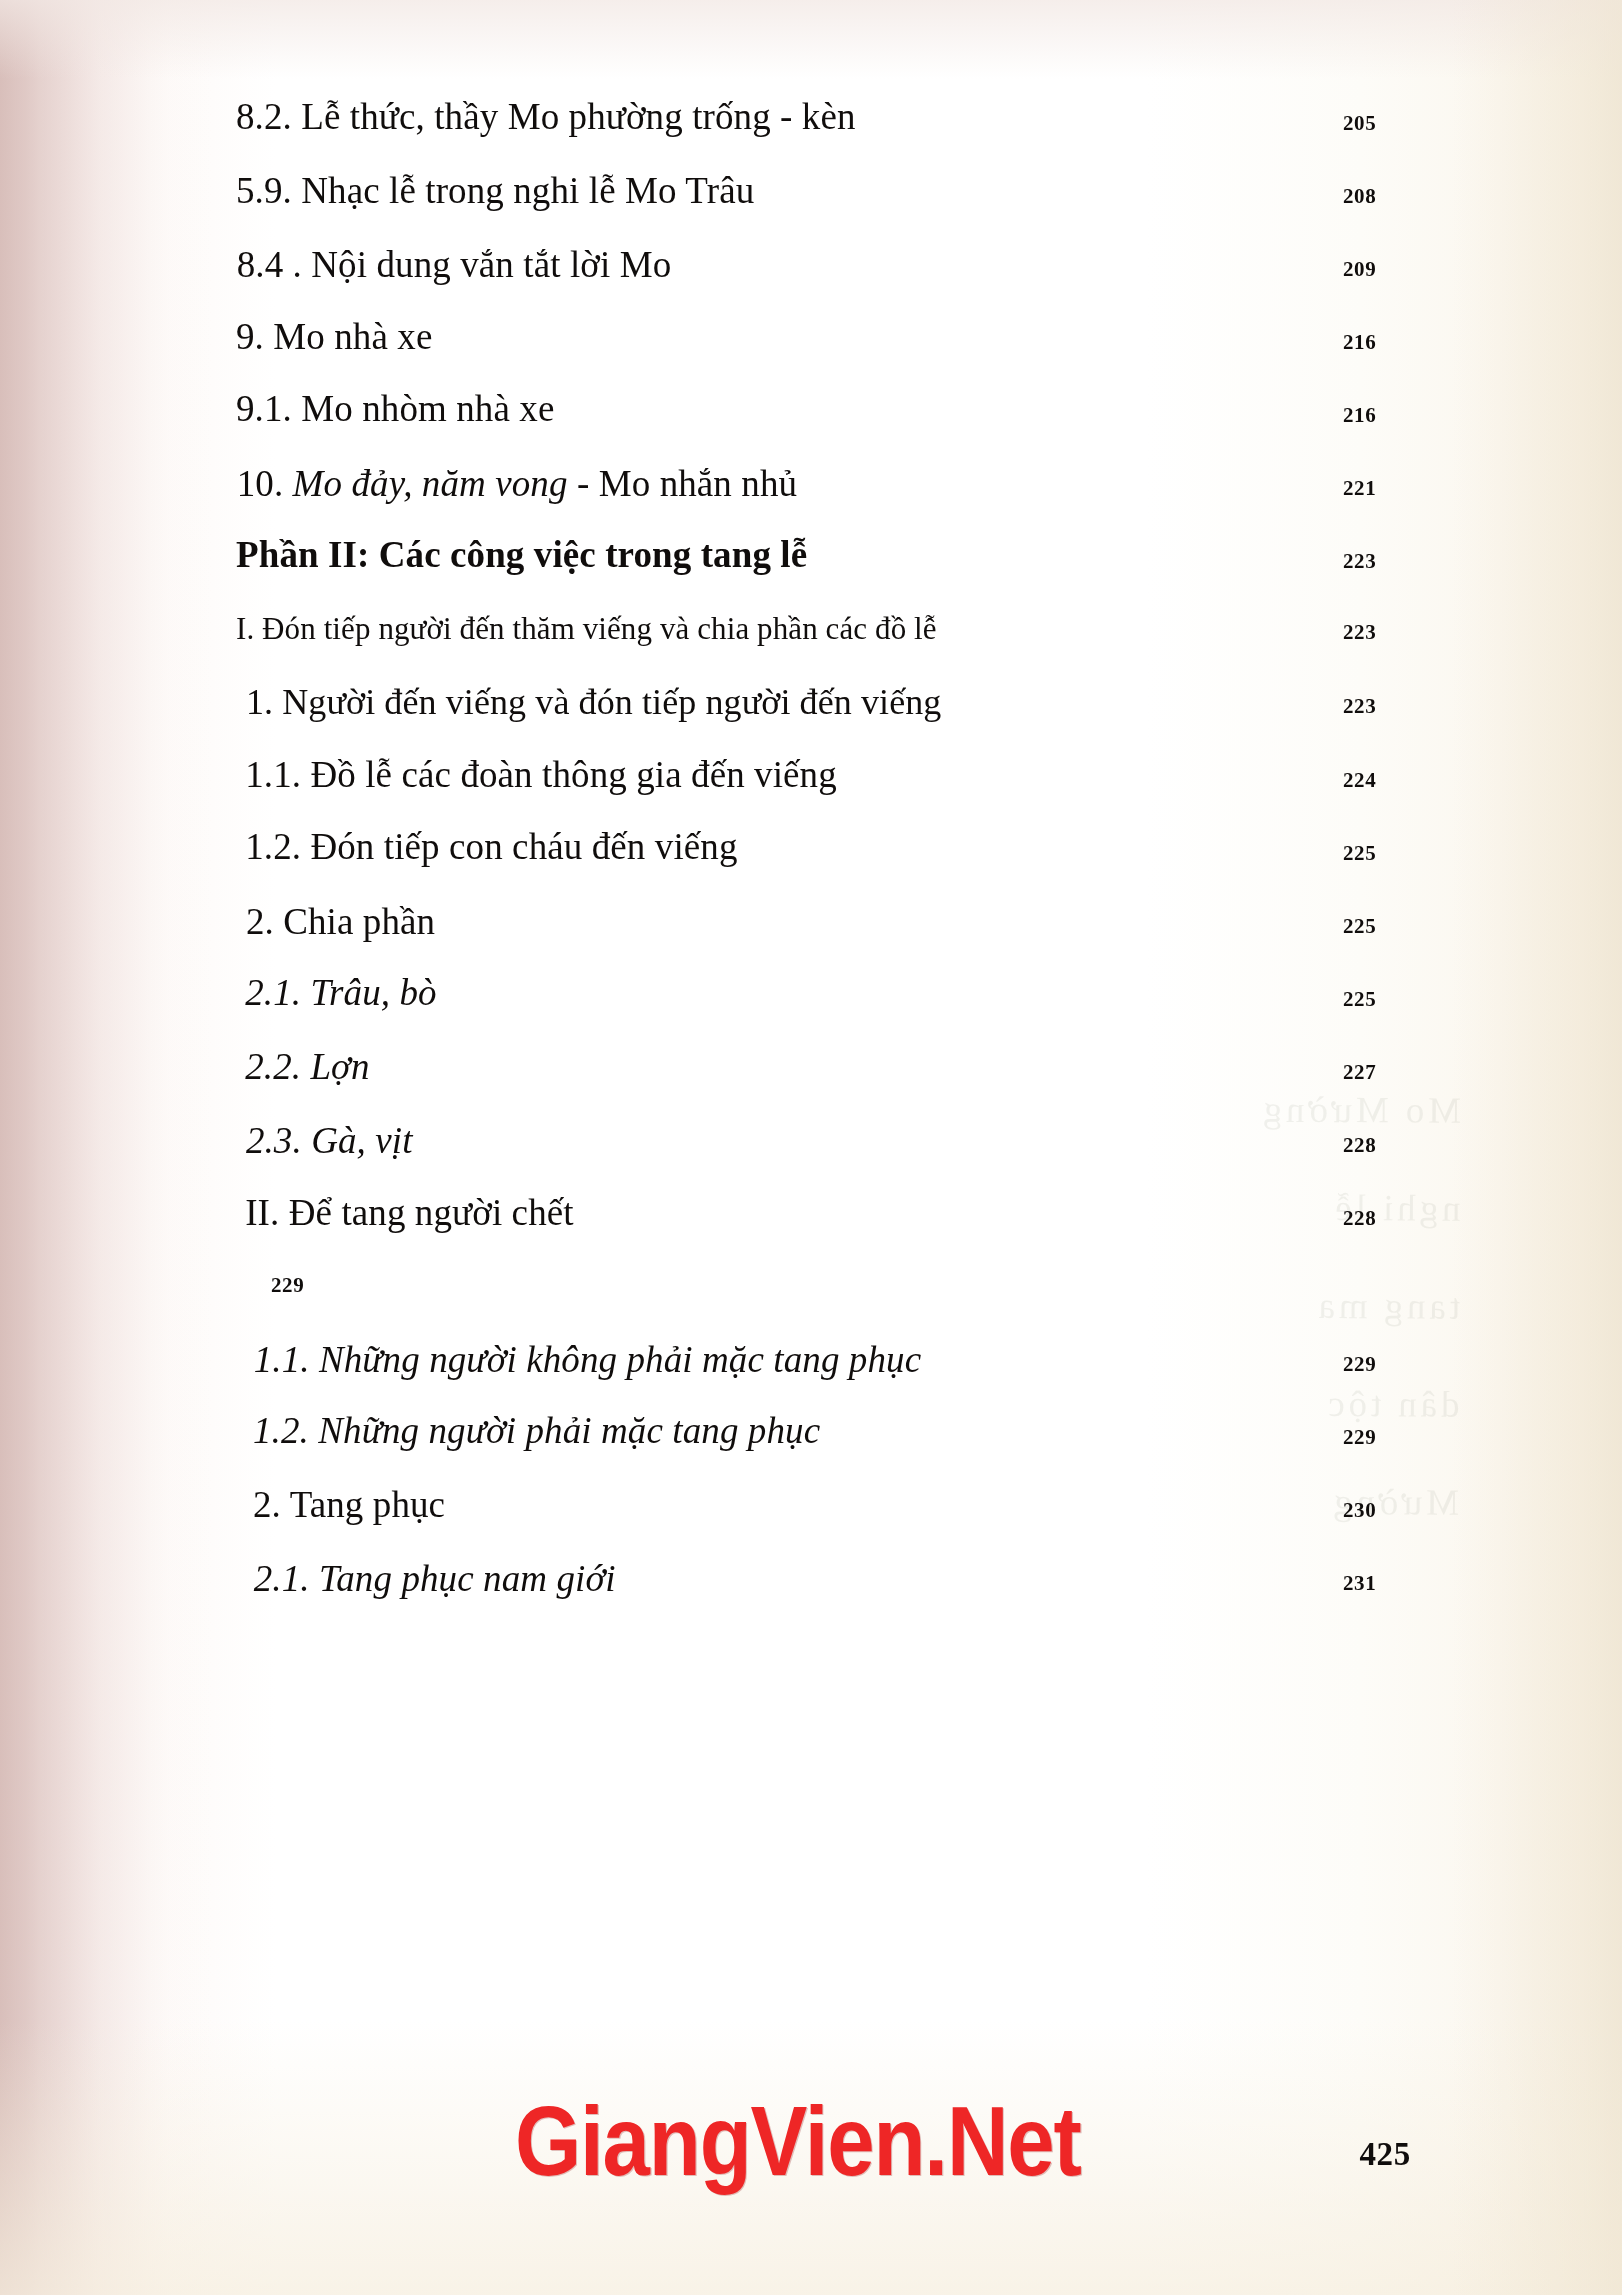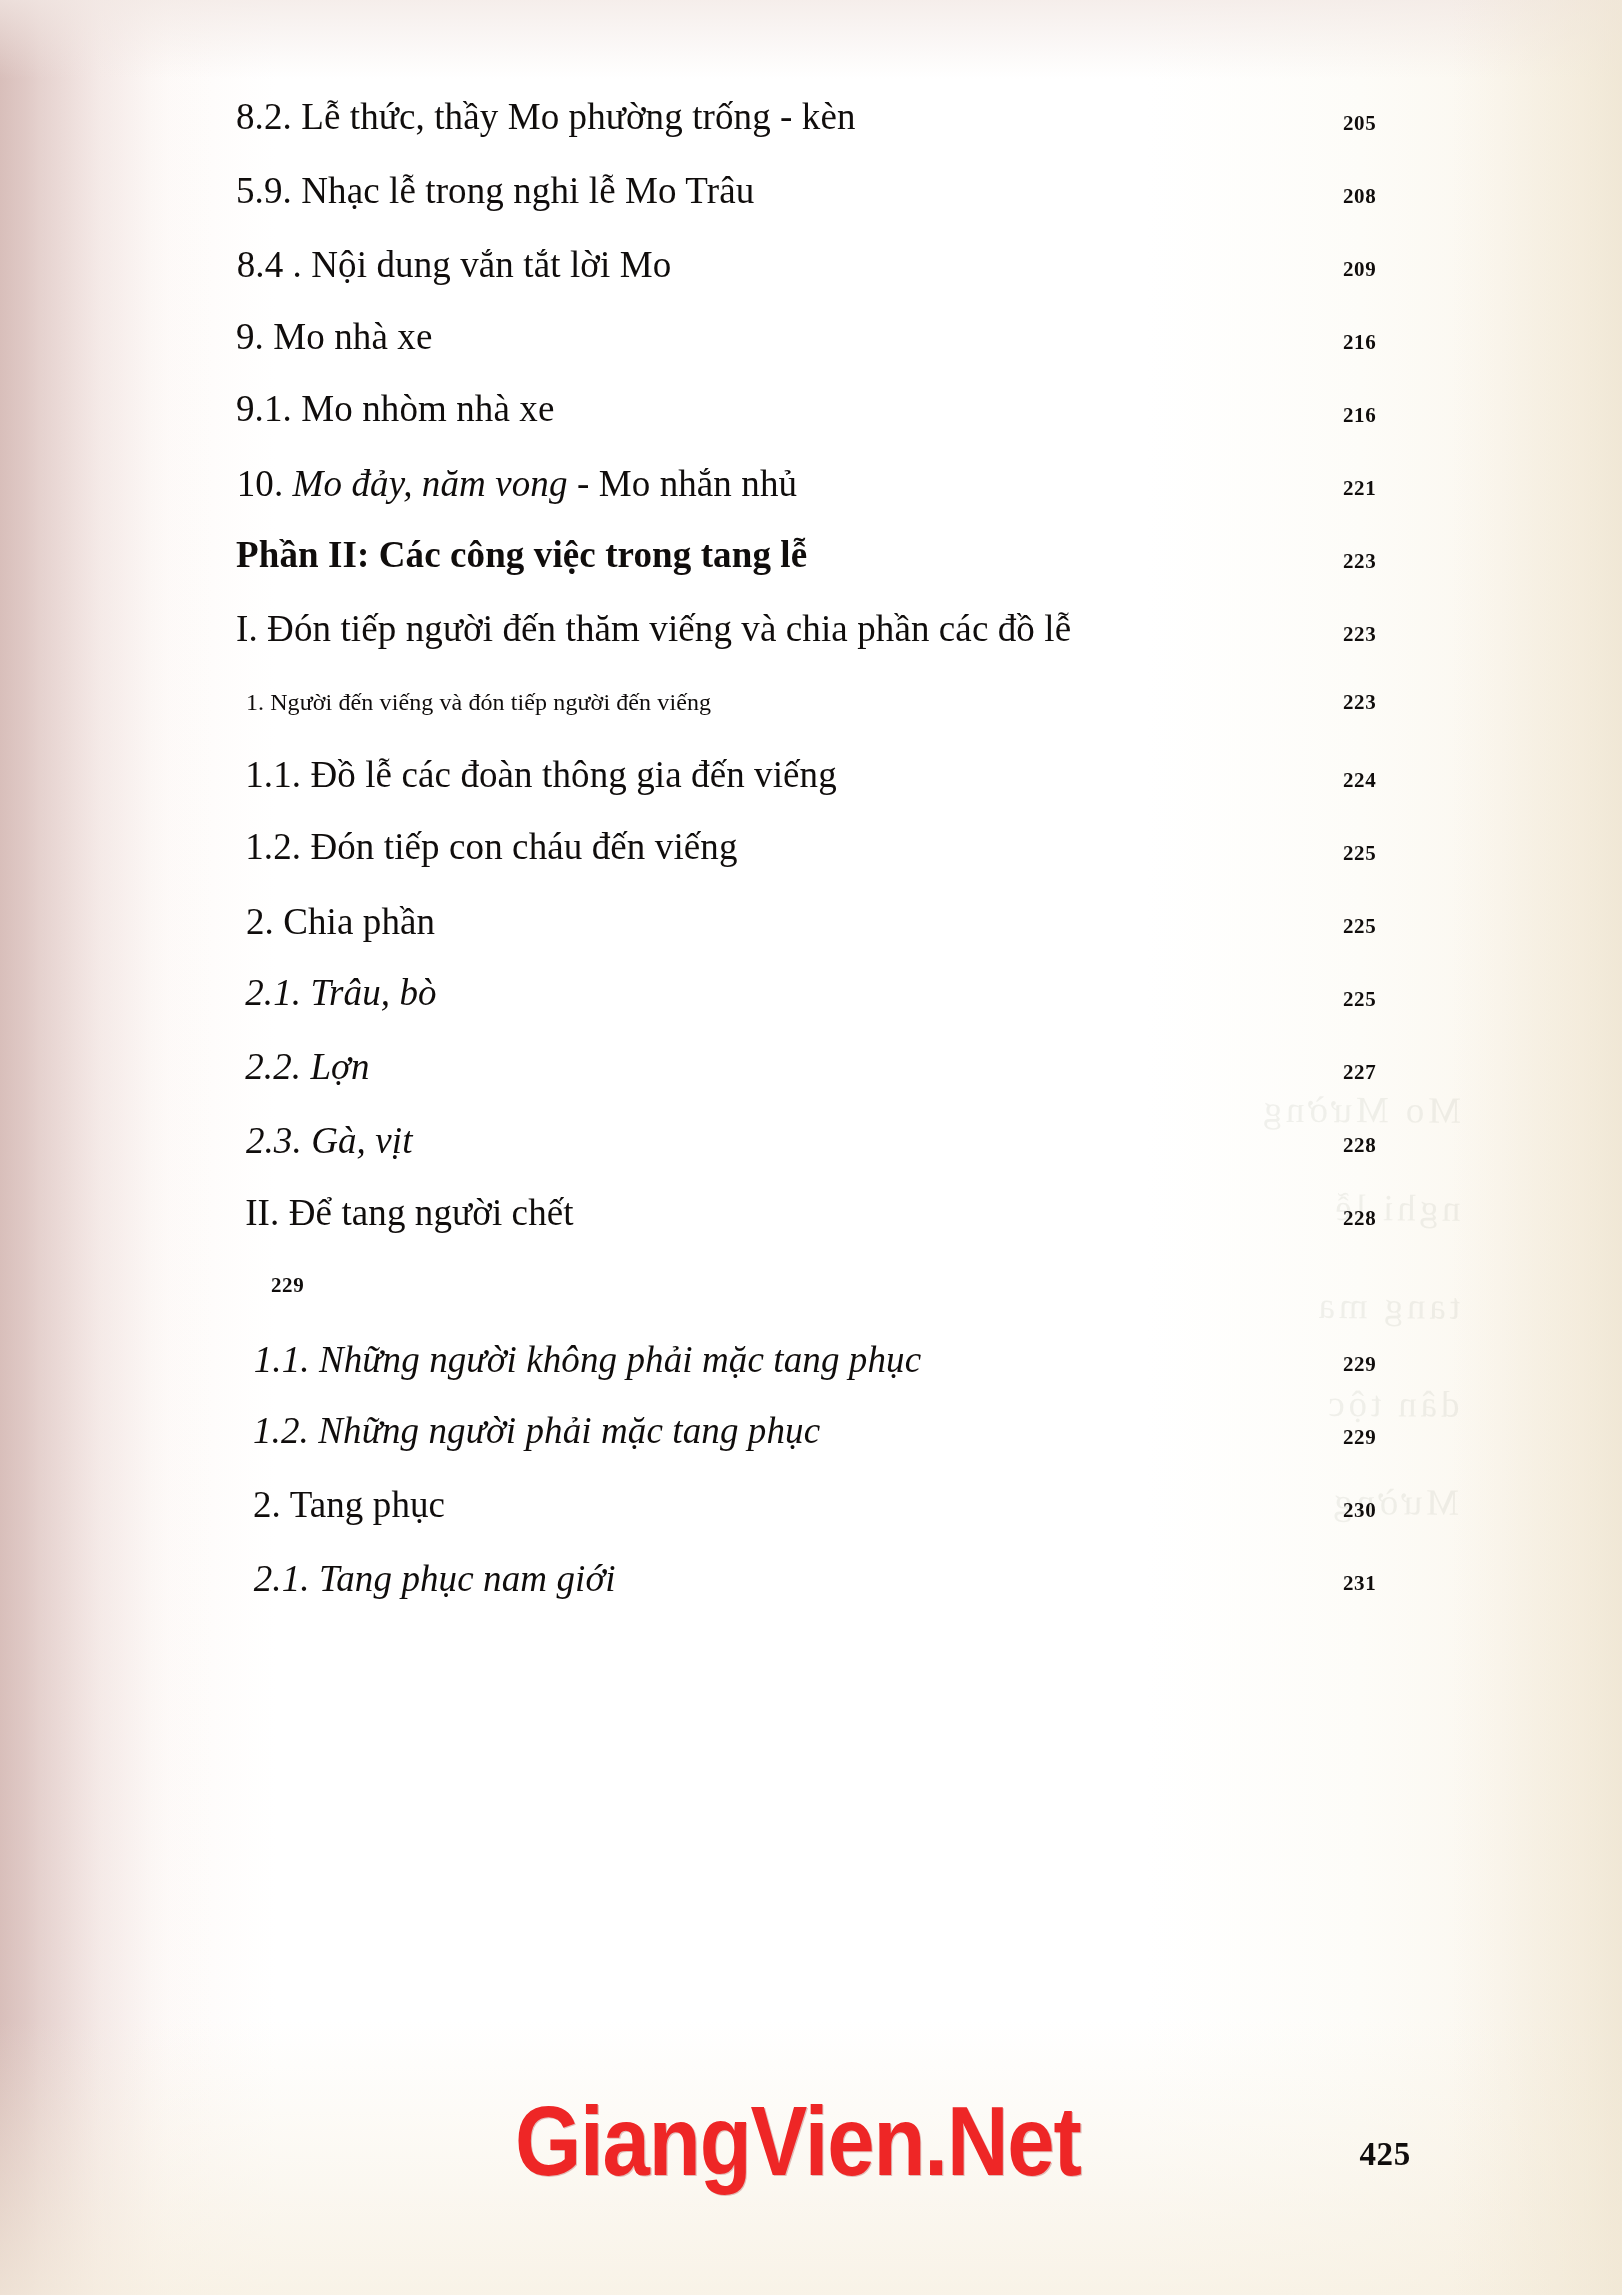--- a/index.html
+++ b/index.html
@@ -106,22 +106,22 @@
     min-width: 85px;
     text-align: center;
     padding-right: 11.8px;
   }
   .row.italic .label { font-style: italic; }
   .row.bold .label {
     font-weight: 700;
     font-size: 37px;
   }
   .row.bold .pageno { font-weight: 700; }
-  .row.small .label { font-size: 24px; font-family: Liberation Serif, serif; }
-  .row.xsmall .label { font-size: 37px; }
+  .row.small .label { font-size: 36px; font-family: Liberation Serif, serif; }
+  .row.xsmall .label { font-size: 31px; }
 
   
   .i0 { padding-left: 0px; }
   .i1 { padding-left: 9.2px; }
   .i2 { padding-left: 17px; }
 
   
   .row:nth-child(odd) .label { transform: translateY(-0.7px); }
   .row:nth-child(3n) .label { transform: translateY(0.7px) translateX(0.7px); }
 

